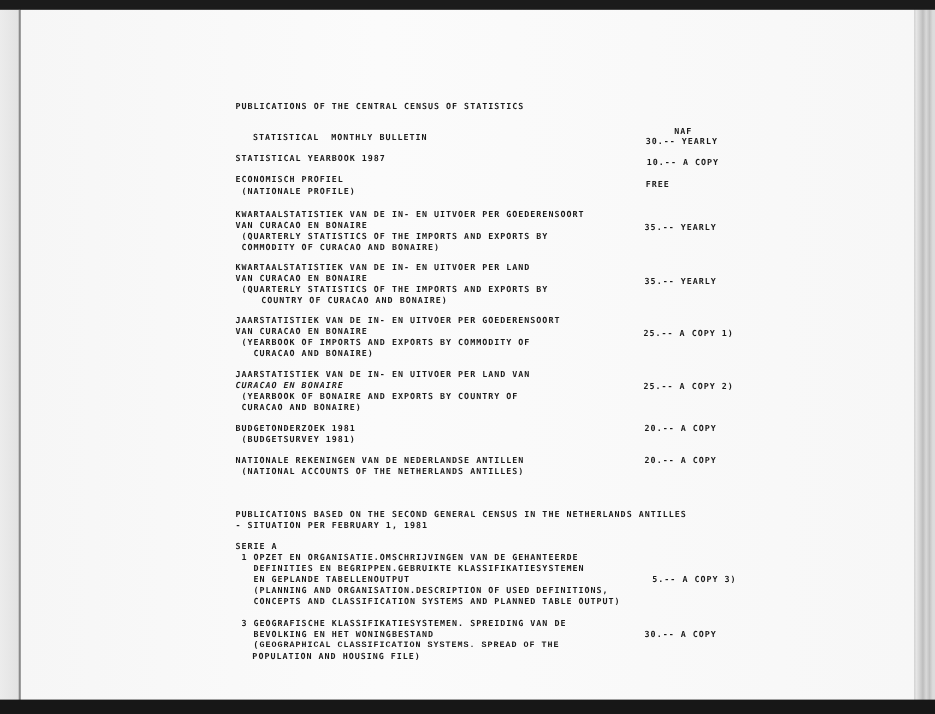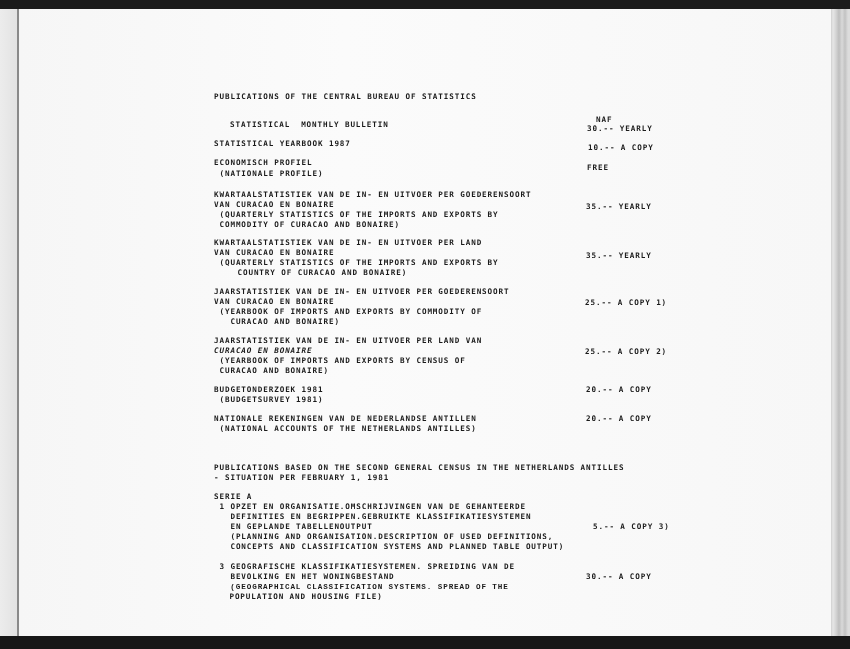--- a/index.html
+++ b/index.html
@@ -40,22 +40,22 @@
 </head>
 <body>
 
 <div class="page"></div>
 <div class="left-margin"></div>
 <div class="spine"></div>
 <div class="sheet"></div>
 <div class="right-edge"></div>
 <div class="bottom-bar"></div>
 
-<div class="line" style="left:214px;top:92px;">PUBLICATIONS OF THE CENTRAL BUREAU OF STATISTICS</div>
-<div class="line" style="left:570px;top:115px;padding-left:26px;">NAF</div>
+<div class="line" style="left:214px;top:92px;">PUBLICATIONS OF THE CENTRAL CENSUS OF STATISTICS</div>
+<div class="line" style="left:587px;top:115px;padding-left:26px;">NAF</div>
 
 <div class="line" style="left:230px;top:120px;">STATISTICAL  MONTHLY BULLETIN</div>
 <div class="line" style="left:587px;top:124px;">30.-- YEARLY</div>
 
 <div class="line" style="left:214px;top:139px;">STATISTICAL YEARBOOK 1987</div>
 <div class="line" style="left:588px;top:143px;">10.-- A COPY</div>
 
 <div class="line" style="left:214px;top:158px;">ECONOMISCH PROFIEL</div>
 <div class="line" style="left:214px;top:169px;"> (NATIONALE PROFILE)</div>
 <div class="line" style="left:587px;top:163px;">FREE</div>
@@ -73,21 +73,21 @@
 <div class="line" style="left:586px;top:251px;">35.-- YEARLY</div>
 
 <div class="line" style="left:214px;top:287px;">JAARSTATISTIEK VAN DE IN- EN UITVOER PER GOEDERENSOORT</div>
 <div class="line" style="left:214px;top:297px;">VAN CURACAO EN BONAIRE</div>
 <div class="line" style="left:214px;top:307px;"> (YEARBOOK OF IMPORTS AND EXPORTS BY COMMODITY OF</div>
 <div class="line" style="left:214px;top:317px;">   CURACAO AND BONAIRE)</div>
 <div class="line" style="left:585px;top:298px;">25.-- A COPY 1)</div>
 
 <div class="line" style="left:214px;top:336px;">JAARSTATISTIEK VAN DE IN- EN UITVOER PER LAND VAN</div>
 <div class="line" style="left:214px;top:346px;font-style:italic;">CURACAO EN BONAIRE</div>
-<div class="line" style="left:214px;top:356px;"> (YEARBOOK OF IMPORTS AND EXPORTS BY CENSUS OF</div>
+<div class="line" style="left:214px;top:356px;"> (YEARBOOK OF BONAIRE AND EXPORTS BY COUNTRY OF</div>
 <div class="line" style="left:214px;top:366px;"> CURACAO AND BONAIRE)</div>
 <div class="line" style="left:585px;top:347px;">25.-- A COPY 2)</div>
 
 <div class="line" style="left:214px;top:385px;">BUDGETONDERZOEK 1981</div>
 <div class="line" style="left:214px;top:395px;"> (BUDGETSURVEY 1981)</div>
 <div class="line" style="left:586px;top:385px;">20.-- A COPY</div>
 
 <div class="line" style="left:214px;top:414px;">NATIONALE REKENINGEN VAN DE NEDERLANDSE ANTILLEN</div>
 <div class="line" style="left:214px;top:424px;"> (NATIONAL ACCOUNTS OF THE NETHERLANDS ANTILLES)</div>
 <div class="line" style="left:586px;top:414px;">20.-- A COPY</div>

